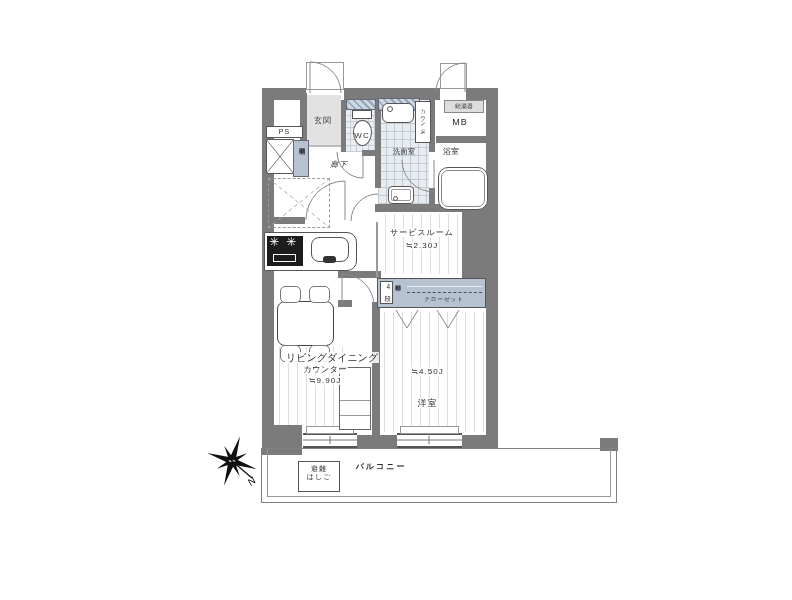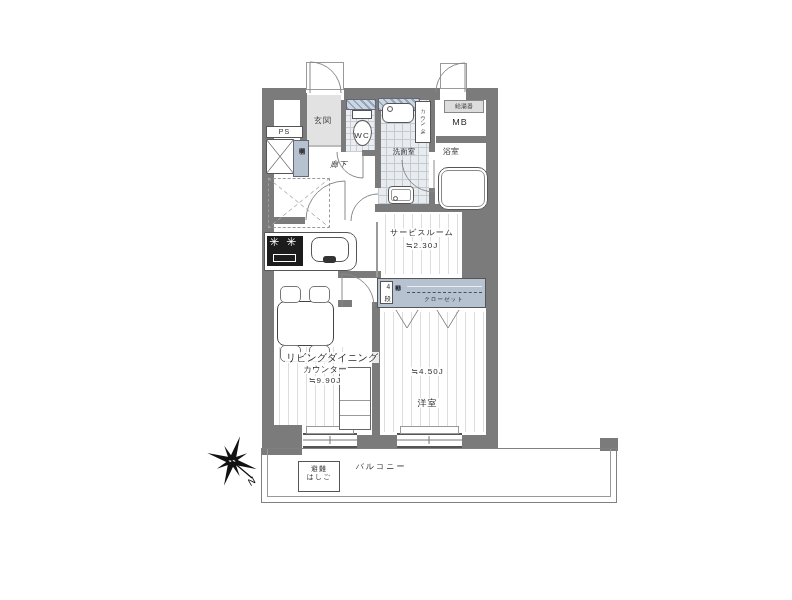--- a/index.html
+++ b/index.html
@@ -140,21 +140,21 @@
 <div class="lbl" style="left:352px;top:131px;width:20px;">WC</div>
 <div class="lbl" style="left:386px;top:147px;width:36px;font-size:7.5px;letter-spacing:0;">洗面室</div>
 <div class="lbl" style="left:440px;top:147px;width:22px;letter-spacing:0;font-family:Liberation Serif, serif;">浴室</div>
 <div class="lbl onfloor" style="left:382px;top:228px;width:80px;"><span>サービスルーム</span></div>
 <div class="lbl onfloor" style="left:382px;top:241px;width:80px;"><span>≒2.30J</span></div>
 <div class="lbl onfloor" style="left:400px;top:354px;width:55px;font-size:9px;margin-top:44px;"><span>洋室</span></div>
 <div class="lbl onfloor" style="left:400px;top:367px;width:55px;text-align:center;"><span>≒4.50J</span></div>
 <div class="lbl onfloor" style="left:285px;top:352px;width:80px;font-size:10px;letter-spacing:0;"><span>リビングダイニング</span></div>
 <div class="lbl onfloor" style="left:285px;top:364px;width:80px;font-size:8.5px;letter-spacing:0;"><span>カウンター</span></div>
 <div class="lbl onfloor" style="left:285px;top:376px;width:80px;"><span>≒9.90J</span></div>
-<div class="lbl" style="left:350px;top:462px;width:62px;letter-spacing:2px;">バルコニー</div>
+<div class="lbl" style="left:350px;top:462px;width:62px;letter-spacing:2px;font-weight:bold;">バルコニー</div>
 
 <svg width="792" height="600" viewBox="0 0 792 600">
 
   <path d="M310,93 L310,62 M310,62 A31,31 0 0 1 341,93" fill="none" stroke="#8a8a8a" stroke-width="1"></path>
   <path d="M465,92 L465,63 M465,63 A29,29 0 0 0 436,92" fill="none" stroke="#8a8a8a" stroke-width="1"></path>
   <path d="M345,220 L345,181 M345,181 A39,39 0 0 0 306,220" fill="none" stroke="#8a8a8a" stroke-width="1"></path>
   <path d="M351,221 A27,27 0 0 1 378,194" fill="none" stroke="#8a8a8a" stroke-width="1"></path>
   <path d="M363,152 L363,178 M363,178 A26,26 0 0 1 337,152" fill="none" stroke="#8a8a8a" stroke-width="1"></path>
   <path d="M434,160 L434,192 M434,192 A32,32 0 0 1 402,160" fill="none" stroke="#8a8a8a" stroke-width="1"></path>
   <path d="M342,306 L342,274 M342,274 A32,32 0 0 1 374,306" fill="none" stroke="#8a8a8a" stroke-width="1"></path>

